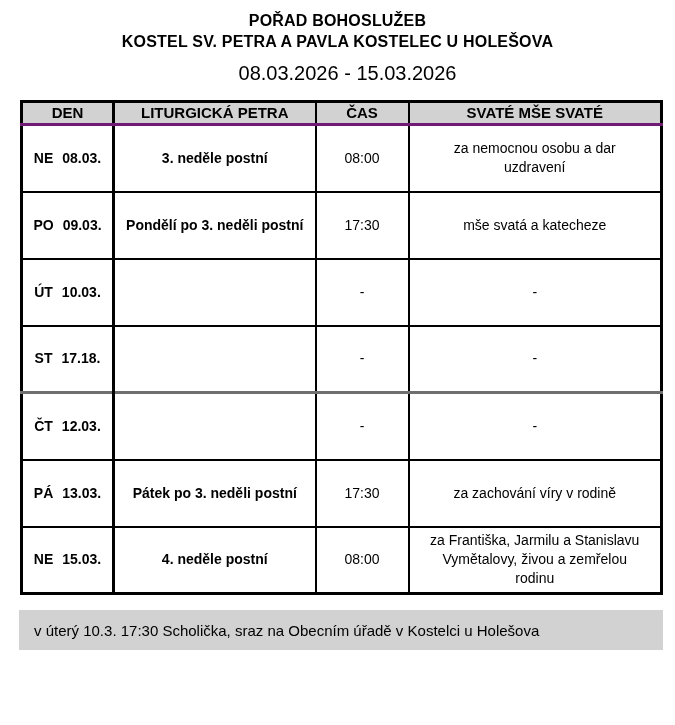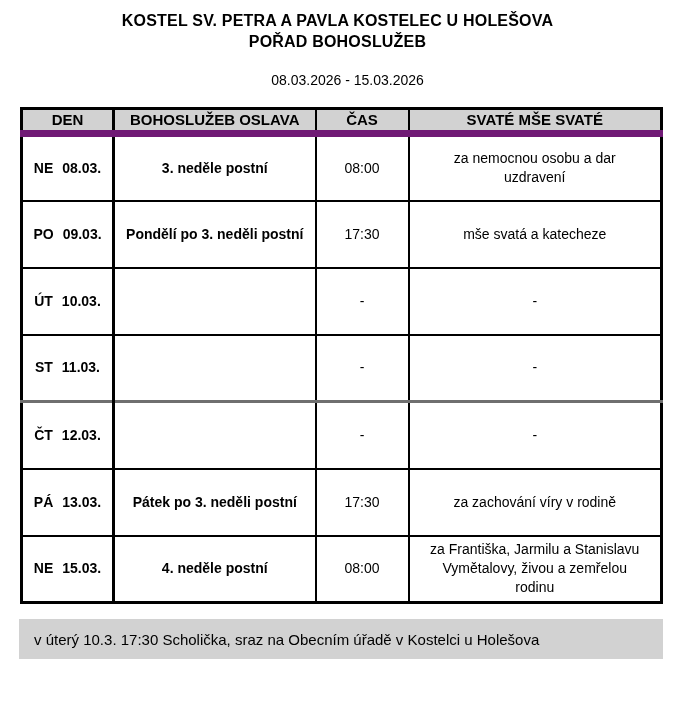--- a/index.html
+++ b/index.html
@@ -6,41 +6,41 @@
   html,body { width:675px; height:725px; background:#ffffff; overflow:hidden; }
   body {
     font-family:"Liberation Sans", sans-serif;
     color:#000;
   }
   .titles { text-align:center; padding-top:10px; }
   .title-line {
     font-size:16px; font-weight:bold; line-height:21px;
     letter-spacing:0.2px;
   }
-  .date-line { font-size:14px; line-height:20px; margin-top:18px;padding-left:20px; }
+  .date-line { font-size:20px; line-height:20px; margin-top:11px;padding-left:20px; }
 
   table.schedule {
     border-collapse:collapse;
     table-layout:fixed;
     width:640px;
     margin:17px 0 0 20px;
     border:3px solid #000;
   }
   .schedule th, .schedule td {
     border:2px solid #000;
     text-align:center;
     vertical-align:middle;
   }
   .schedule th {
     background:var(--gray, #d2d2d2);
     font-size:15px;
     font-weight:bold;
     height:21px;
     padding:1px 0 2px 0;
-    border-bottom:7px solid #701a75;
+    border-bottom:3px solid #701a75;
   }
   .schedule th.day-col { border-right:3px solid #000; }
   .schedule tbody td {
     height:67px;
     font-size:14px;
     line-height:19px;
     background:#fff;
   }
   td.day-cell {
     background:var(--gray, #d2d2d2);
@@ -64,36 +64,36 @@
     display:flex;
     align-items:center;
     padding-left:15px;
     font-size:15px;
   }
 </style>
 </head>
 <body>
 
 <div class="titles">
+  <div class="title-line">POŘAD BOHOSLUŽEB</div>
   <div class="title-line">KOSTEL SV. PETRA A PAVLA KOSTELEC U HOLEŠOVA</div>
-  <div class="title-line">POŘAD BOHOSLUŽEB</div>
   <div class="date-line">08.03.2026 - 15.03.2026</div>
 </div>
 
 <table class="schedule">
   <colgroup>
     <col style="width:92px">
       <col style="width:202px">
       <col style="width:93px">
       <col style="width:253px">
   </colgroup>
   <thead>
     <tr>
       <th class="day-col">DEN</th>
-      <th>BOHOSLUŽEB OSLAVA</th>
+      <th>LITURGICKÁ PETRA</th>
       <th>ČAS</th>
       <th>SVATÉ MŠE SVATÉ</th>
     </tr>
   </thead>
   <tbody id="schedule-body">
   <tr>
     <td class="day-cell">
       <span class="day-wrap">
         <span>NE</span>
         <span>08.03.</span>
@@ -126,21 +126,21 @@
     </td>
     <td class="celebration-cell"></td>
     <td class="time-cell">-</td>
     <td class="intention-cell">-</td>
   </tr>
 
   <tr>
     <td class="day-cell">
       <span class="day-wrap">
         <span>ST</span>
-        <span>11.03.</span>
+        <span>17.18.</span>
       </span>
     </td>
     <td class="celebration-cell"></td>
     <td class="time-cell">-</td>
     <td class="intention-cell">-</td>
   </tr>
 
   <tr>
     <td class="day-cell">
       <span class="day-wrap">

